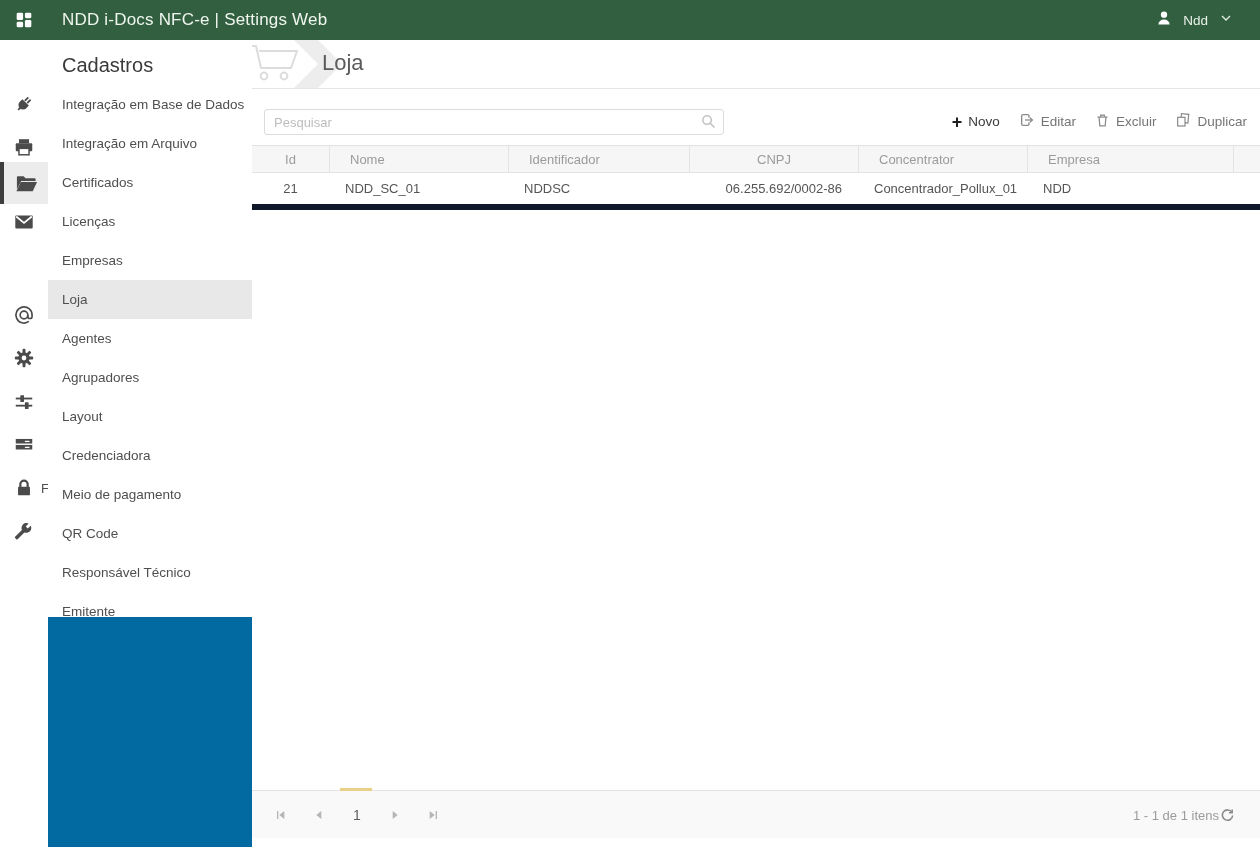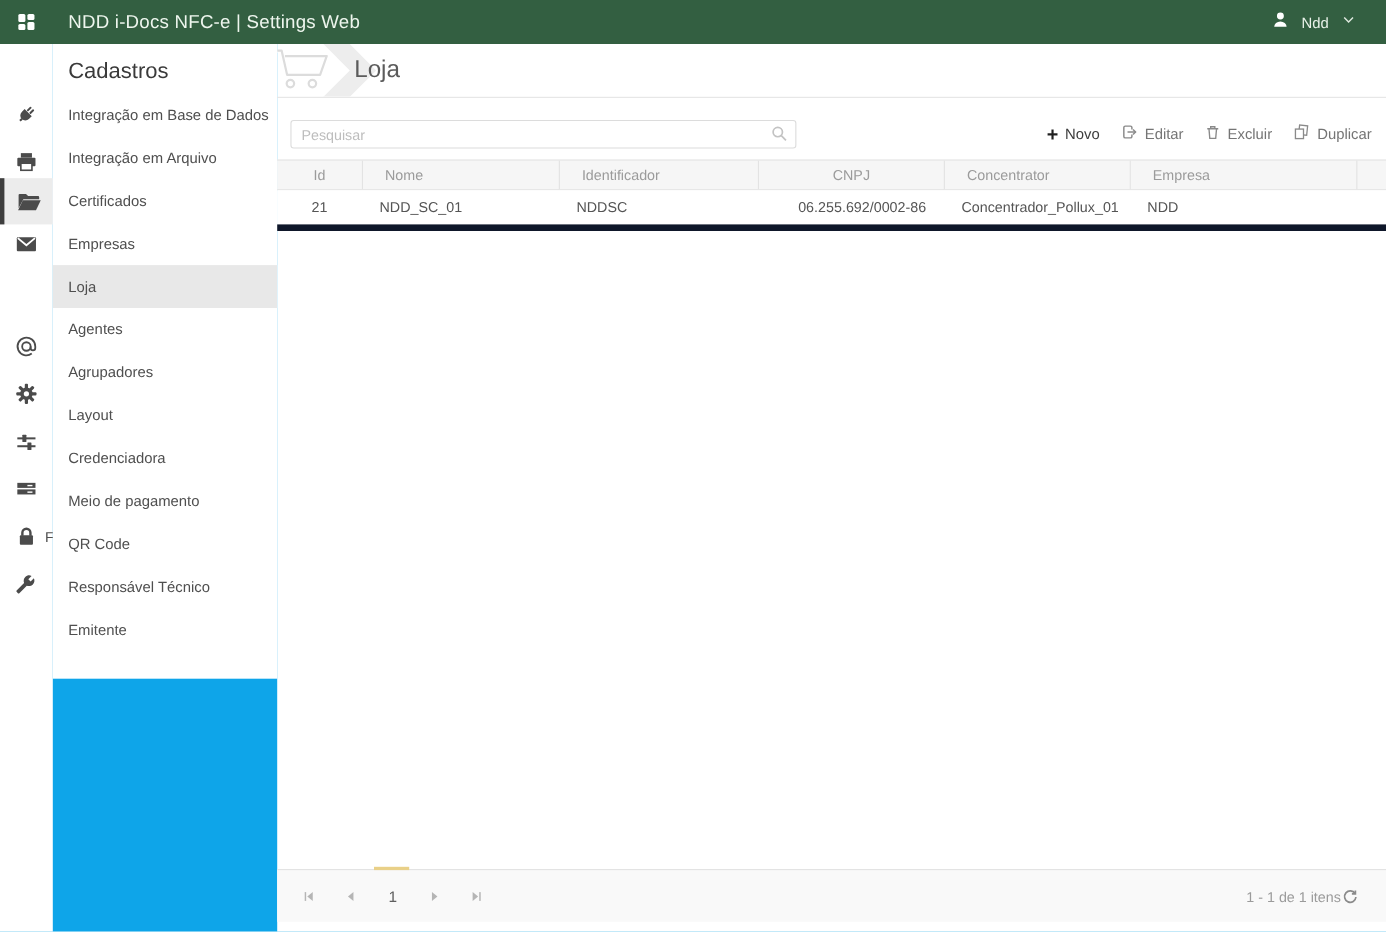--- a/index.html
+++ b/index.html
@@ -1,18 +1,18 @@
 <!DOCTYPE html>
 <html><head>
 <meta charset="utf-8">
 <style>
   * { margin:0; padding:0; box-sizing:border-box; }
   html,body { width:1260px; height:847px; }
   body { font-family:"Liberation Sans","DejaVu Sans",sans-serif; background:#fff; overflow:hidden; }
-  #app { position:relative; width:1260px; height:847px; background:#0ea5e9; }
+  #app { position:relative; width:1260px; height:847px; background:#0369a1; }
 
   
   .topbar { position:absolute; left:0; top:0; width:1260px; height:40px; background:#335f41; display:flex; align-items:center; }
   .app-grid-icon { width:48px; height:40px; display:flex; align-items:center; justify-content:center; cursor:pointer; }
   .topbar-title { color:#eef6ee; font-size:17px; margin-left:14px; letter-spacing:.2px; }
   .topbar-right { position:absolute; right:26px; top:0; height:40px; display:flex; align-items:center; gap:10px; cursor:pointer; }
   .topbar-user { color:#e9f2e9; font-size:13.5px; }
 
   
   .rail { position:absolute; left:0; top:40px; width:48px; height:807px; background:#fff; }
@@ -180,20 +180,21 @@
     </div>
     <div class="rail-artifact">F</div>
   </div>
 
   <div class="panel">
     <div class="panel-title">Cadastros</div>
     <div class="panel-items">
       <div class="panel-item">Integração em Base de Dados</div>
       <div class="panel-item">Integração em Arquivo</div>
       <div class="panel-item">Certificados</div>
+      <div class="panel-item">Licenças</div>
       <div class="panel-item">Empresas</div>
       <div class="panel-item selected">Loja</div>
       <div class="panel-item">Agentes</div>
       <div class="panel-item">Agrupadores</div>
       <div class="panel-item">Layout</div>
       <div class="panel-item">Credenciadora</div>
       <div class="panel-item">Meio de pagamento</div>
       <div class="panel-item">QR Code</div>
       <div class="panel-item">Responsável Técnico</div>
       <div class="panel-item">Emitente</div>

